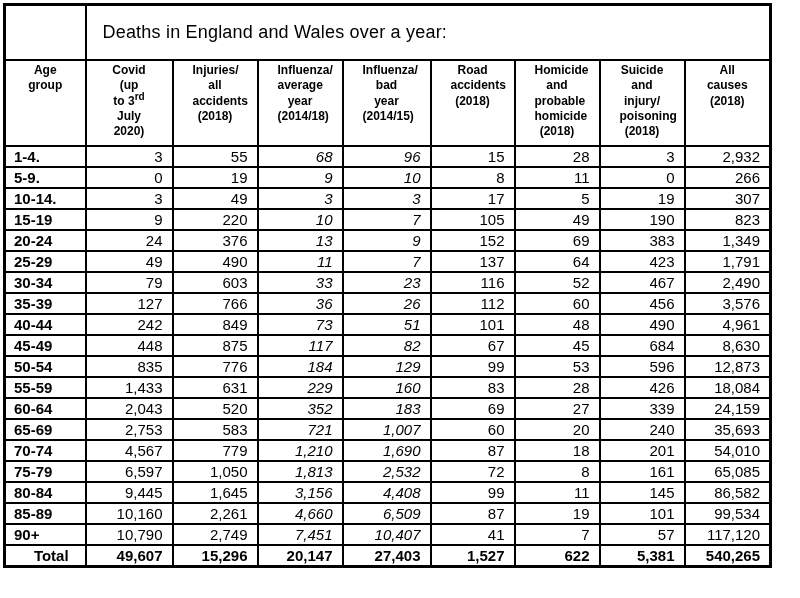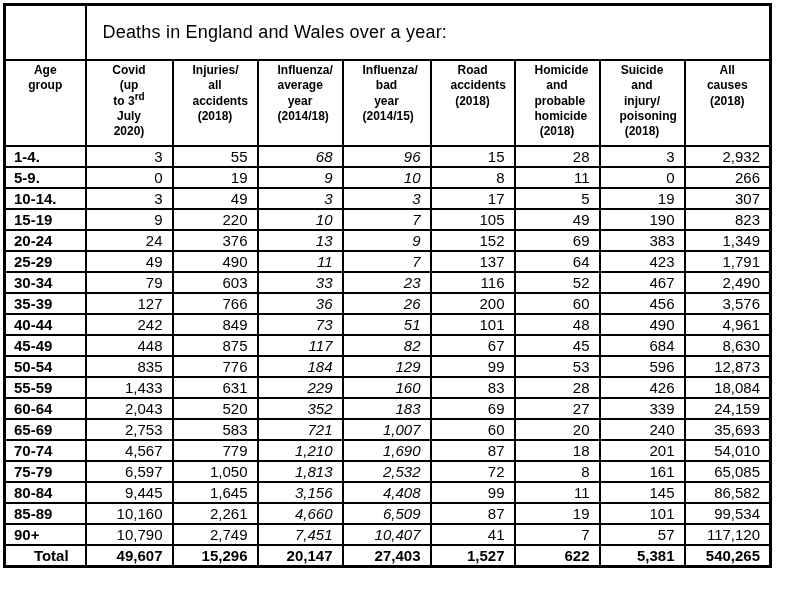--- a/index.html
+++ b/index.html
@@ -218,21 +218,21 @@
           <td class="val">52</td>
           <td class="val">467</td>
           <td class="val">2,490</td>
         </tr>
         <tr>
           <td class="age">35-39</td>
           <td class="val">127</td>
           <td class="val">766</td>
           <td class="val italic">36</td>
           <td class="val italic">26</td>
-          <td class="val">200</td>
+          <td class="val">112</td>
           <td class="val">60</td>
           <td class="val">456</td>
           <td class="val">3,576</td>
         </tr>
         <tr>
           <td class="age">40-44</td>
           <td class="val">242</td>
           <td class="val">849</td>
           <td class="val italic">73</td>
           <td class="val italic">51</td>

